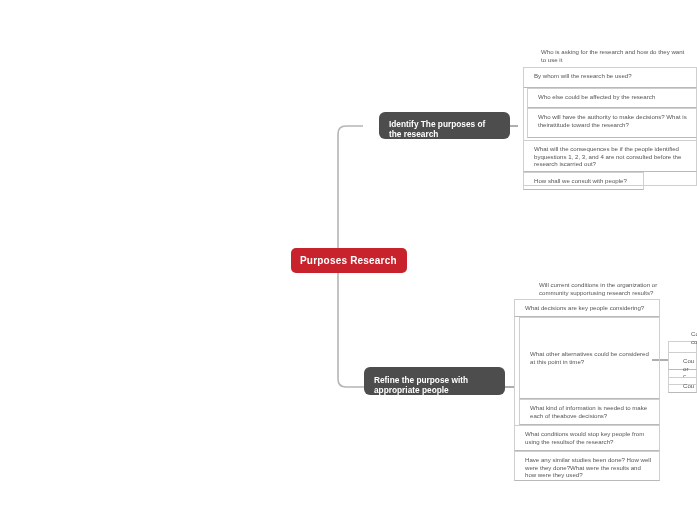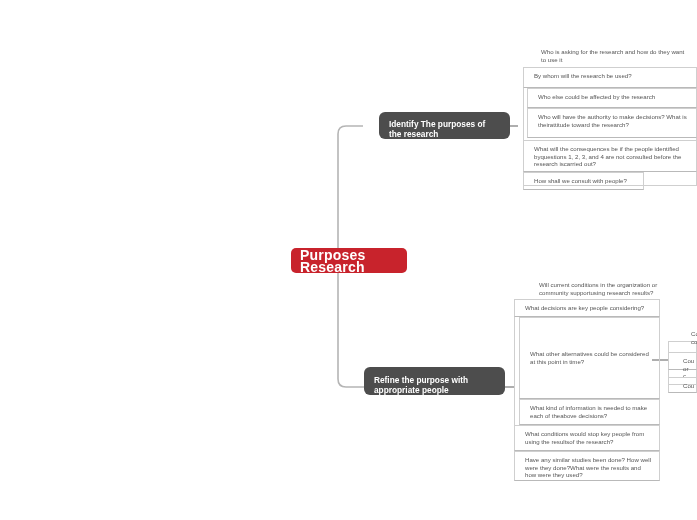--- a/index.html
+++ b/index.html
@@ -15,21 +15,21 @@
 
   .node{position:absolute;box-sizing:border-box;}
 
   .root-node{
     left:291px;top:248px;width:116px;height:25px;
     background:#c8232c;border-radius:5px;
     display:flex;align-items:center;
     padding:0 9px;
   }
   .root-label{
-    color:#ffffff;font-size:14px;font-weight:bold;line-height:12px;
+    color:#ffffff;font-size:10px;font-weight:bold;line-height:12px;
     letter-spacing:0.2px;
   }
 
   .branch-node{
     position:absolute;background:#4d4d4d;border-radius:6px;
     display:flex;align-items:flex-end;padding:0 10px;box-sizing:border-box;
   }
   .branch-label{
     color:#ffffff;font-size:8.3px;font-weight:bold;line-height:10px;
   }

